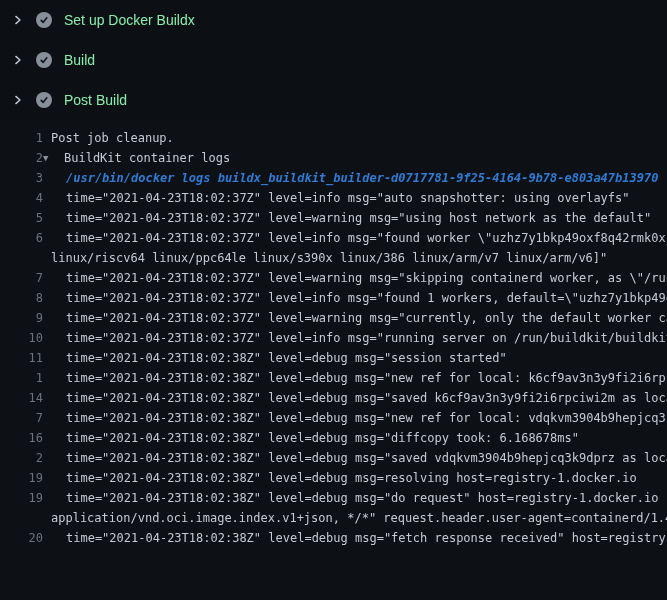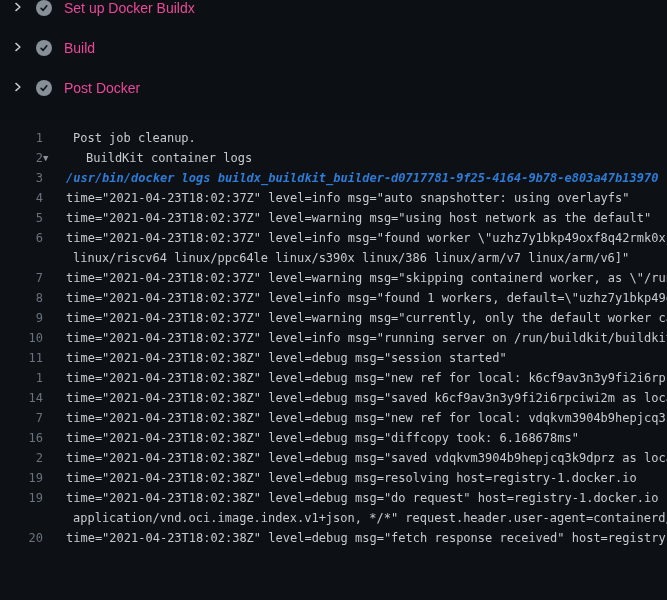--- a/index.html
+++ b/index.html
@@ -6,23 +6,23 @@
   body {
     width: 667px; height: 600px; overflow: hidden;
     background: #0d1015;
     font-family: "Liberation Sans", "DejaVu Sans", sans-serif;
   }
   .app { width: 667px; height: 600px; overflow: hidden; }
 
   
   .steps { background: #0c0f14; }
   .step {
-    height: 40px; display: flex; align-items: flex-start;
+    height: 40px; display: flex; align-items: center;
     padding-left: 11px; cursor: pointer;
-    color: #ec4899; font-size: 14px; font-weight: 400;
+    color: #86efac; font-size: 14px; font-weight: 400;
   }
   .step.expanded { background: #21262e; }
   .chev {
     width: 14px; height: 14px; flex: none;
     display: flex; align-items: center; justify-content: center;
     color: #c6ccd3; margin-right: 11px;
   }
   .step.expanded .chev svg { transform: rotate(90deg); }
   .check {
     width: 16px; height: 16px; flex: none; border-radius: 50%;
@@ -37,21 +37,21 @@
     padding-top: 8px;
     background: #0d1015;
     font-family: "DejaVu Sans Mono", "Liberation Mono", monospace;
     font-size: 12px; line-height: 20px; color: #c6cbd1;
   }
   .log-row { height: 20px; display: flex; white-space: pre; overflow: hidden; }
   .ln {
     width: 43px; flex: none; text-align: right;
     color: #6a737d; cursor: pointer;
   }
-  .txt { margin-left: 30px; }
+  .txt { margin-left: 8px; }
   .log-row.inset .txt, .log-row.cmd .txt { margin-left: 23px; }
   .log-row.cmd .txt { color: #2e7cd6; font-weight: bold; font-style: italic; }
   .log-row.group .txt { cursor: pointer; }
   .marker {
     display: inline-block; width: 13px;
     font-size: 9px; color: #8b9299;
   }
 </style>
 </head>
 <body>
@@ -90,21 +90,21 @@
     <span class="chev">
       <svg width="12" height="12" viewBox="0 0 16 16">
         <path d="M5.2 3.2 10.6 8 5.2 12.8" fill="none" stroke="currentColor" stroke-width="1.9" stroke-linecap="round" stroke-linejoin="round"></path>
       </svg>
     </span>
     <span class="check">
       <svg width="10" height="10" viewBox="0 0 12 12">
         <path d="M2.6 6.4 5 8.8 9.4 3.4" fill="none" stroke="#10141a" stroke-width="1.9" stroke-linecap="round" stroke-linejoin="round"></path>
       </svg>
     </span>
-    <span class="step-label">Post Docker</span>
+    <span class="step-label">Post Build</span>
   </div>
 
 </div>
   <div class="log" id="log">
   <div class="log-row">
     <span class="ln">1</span>
     <span class="txt">Post job cleanup.</span>
   </div>
 
   <div class="log-row group">

